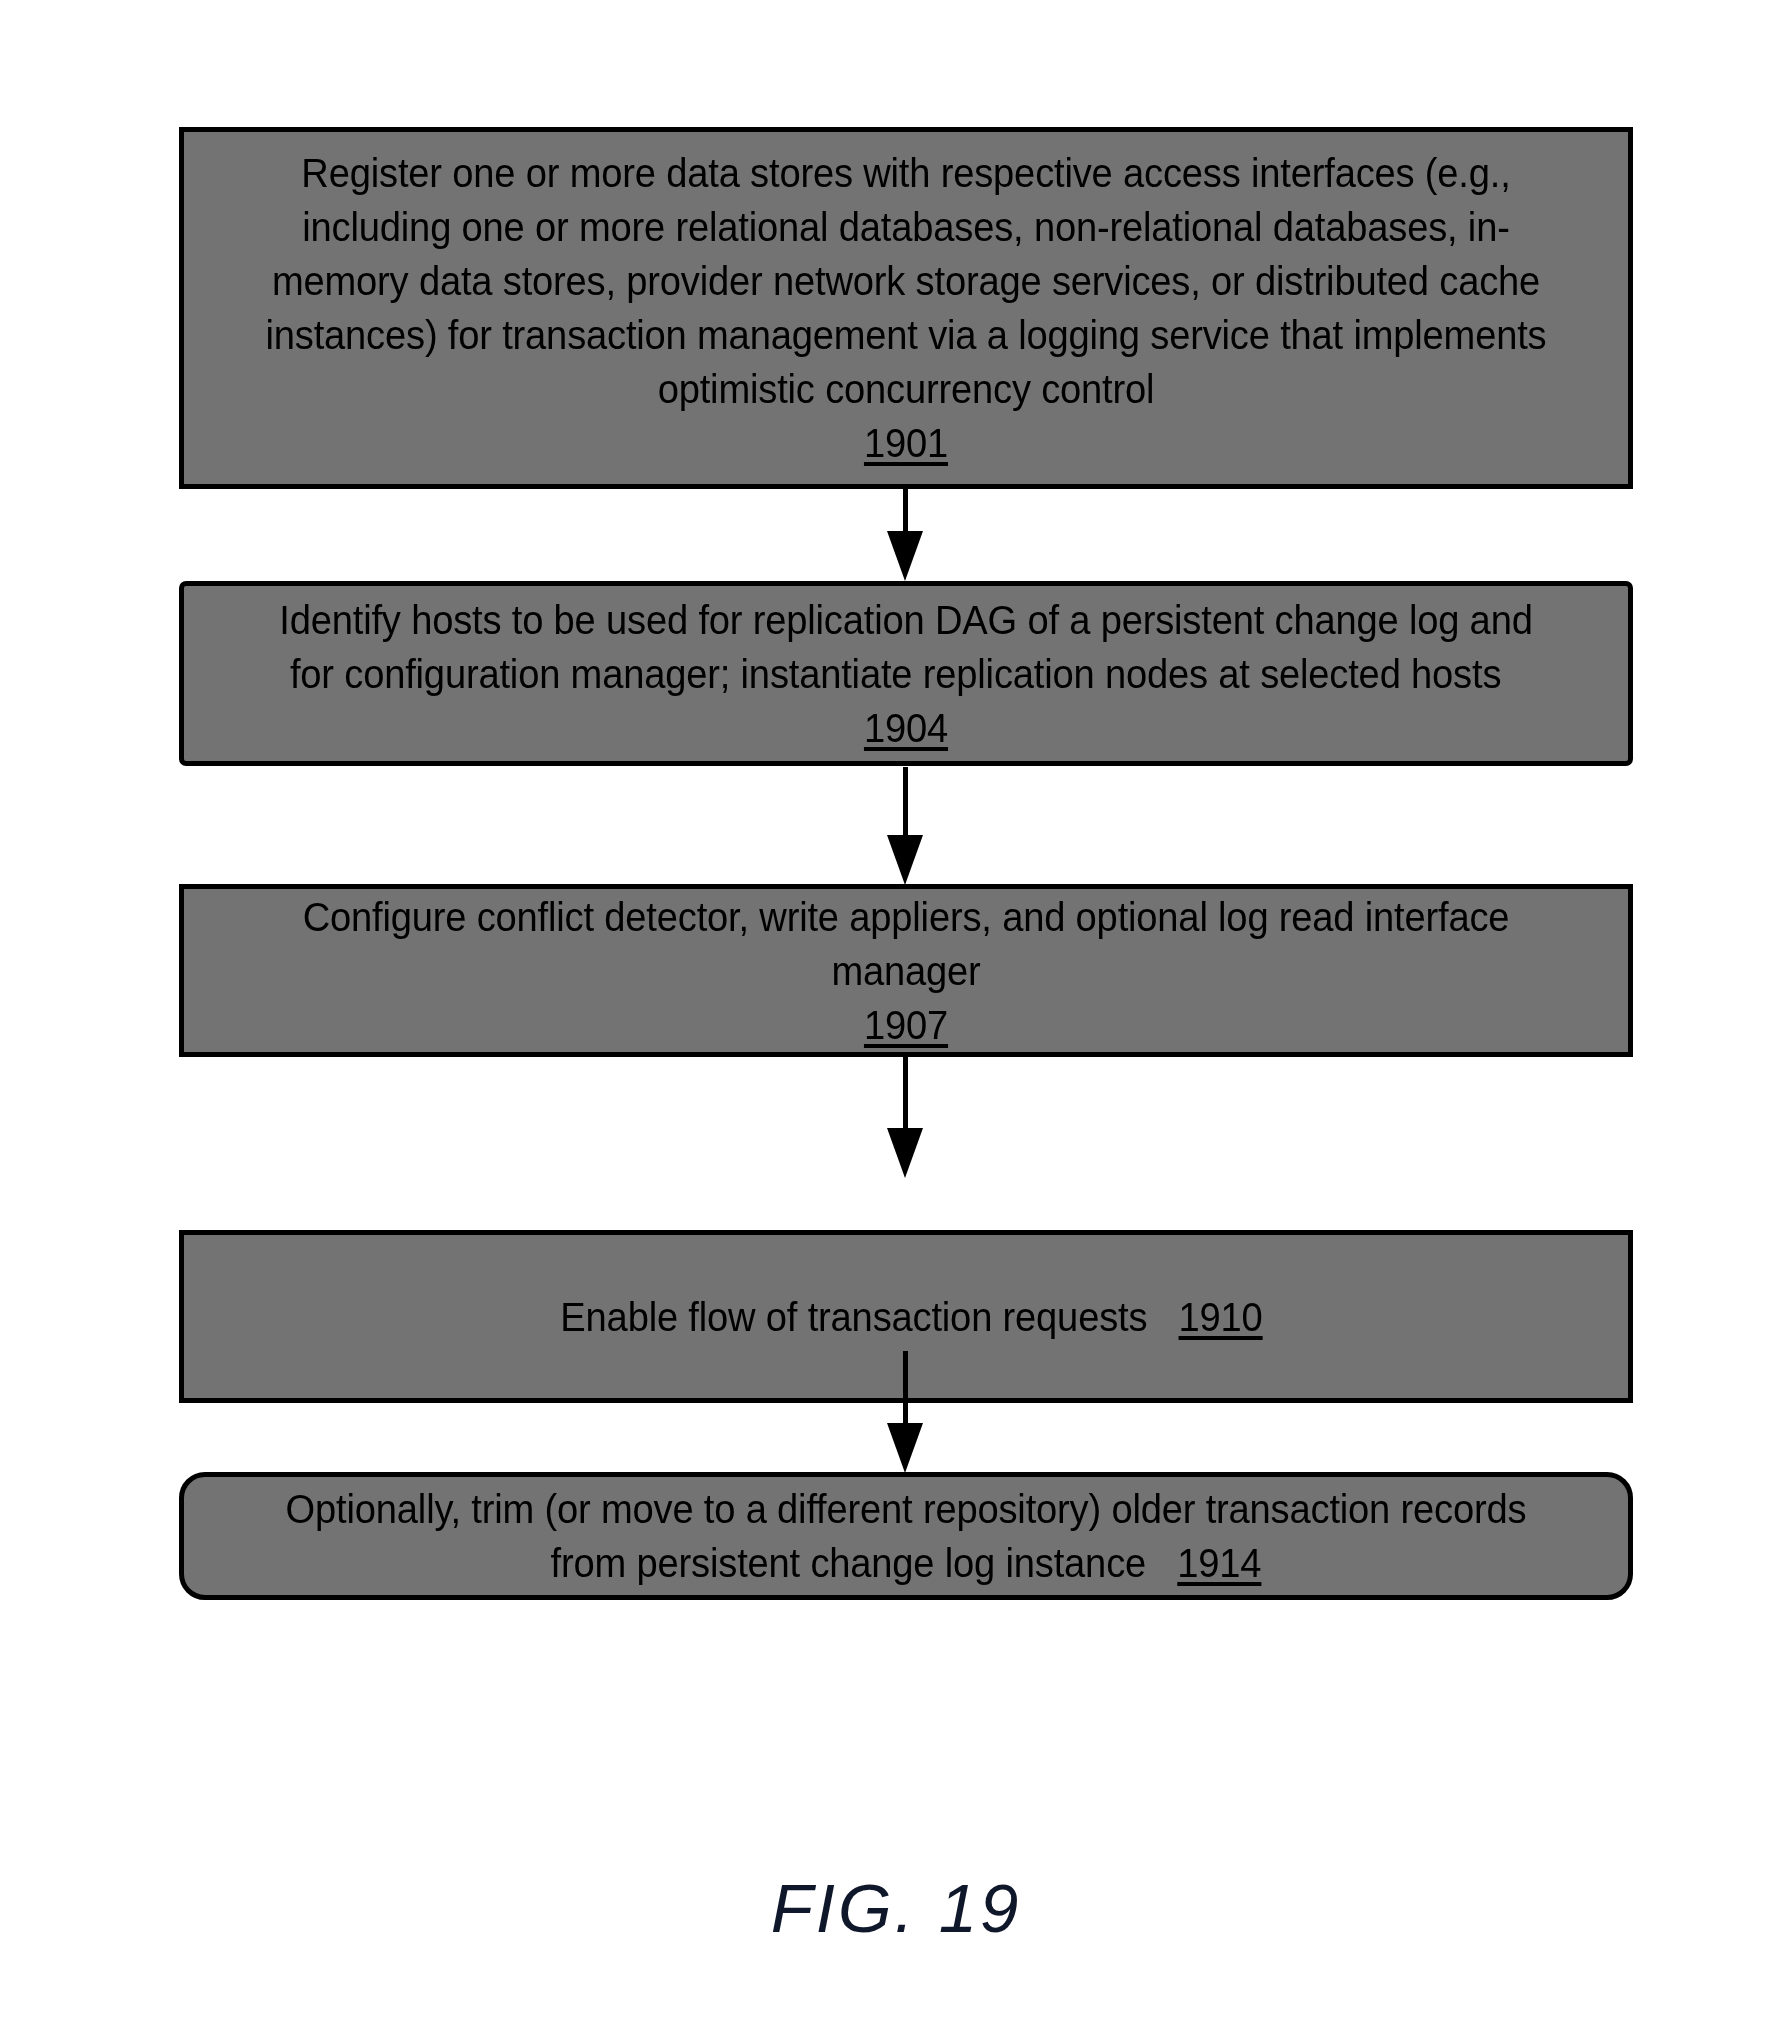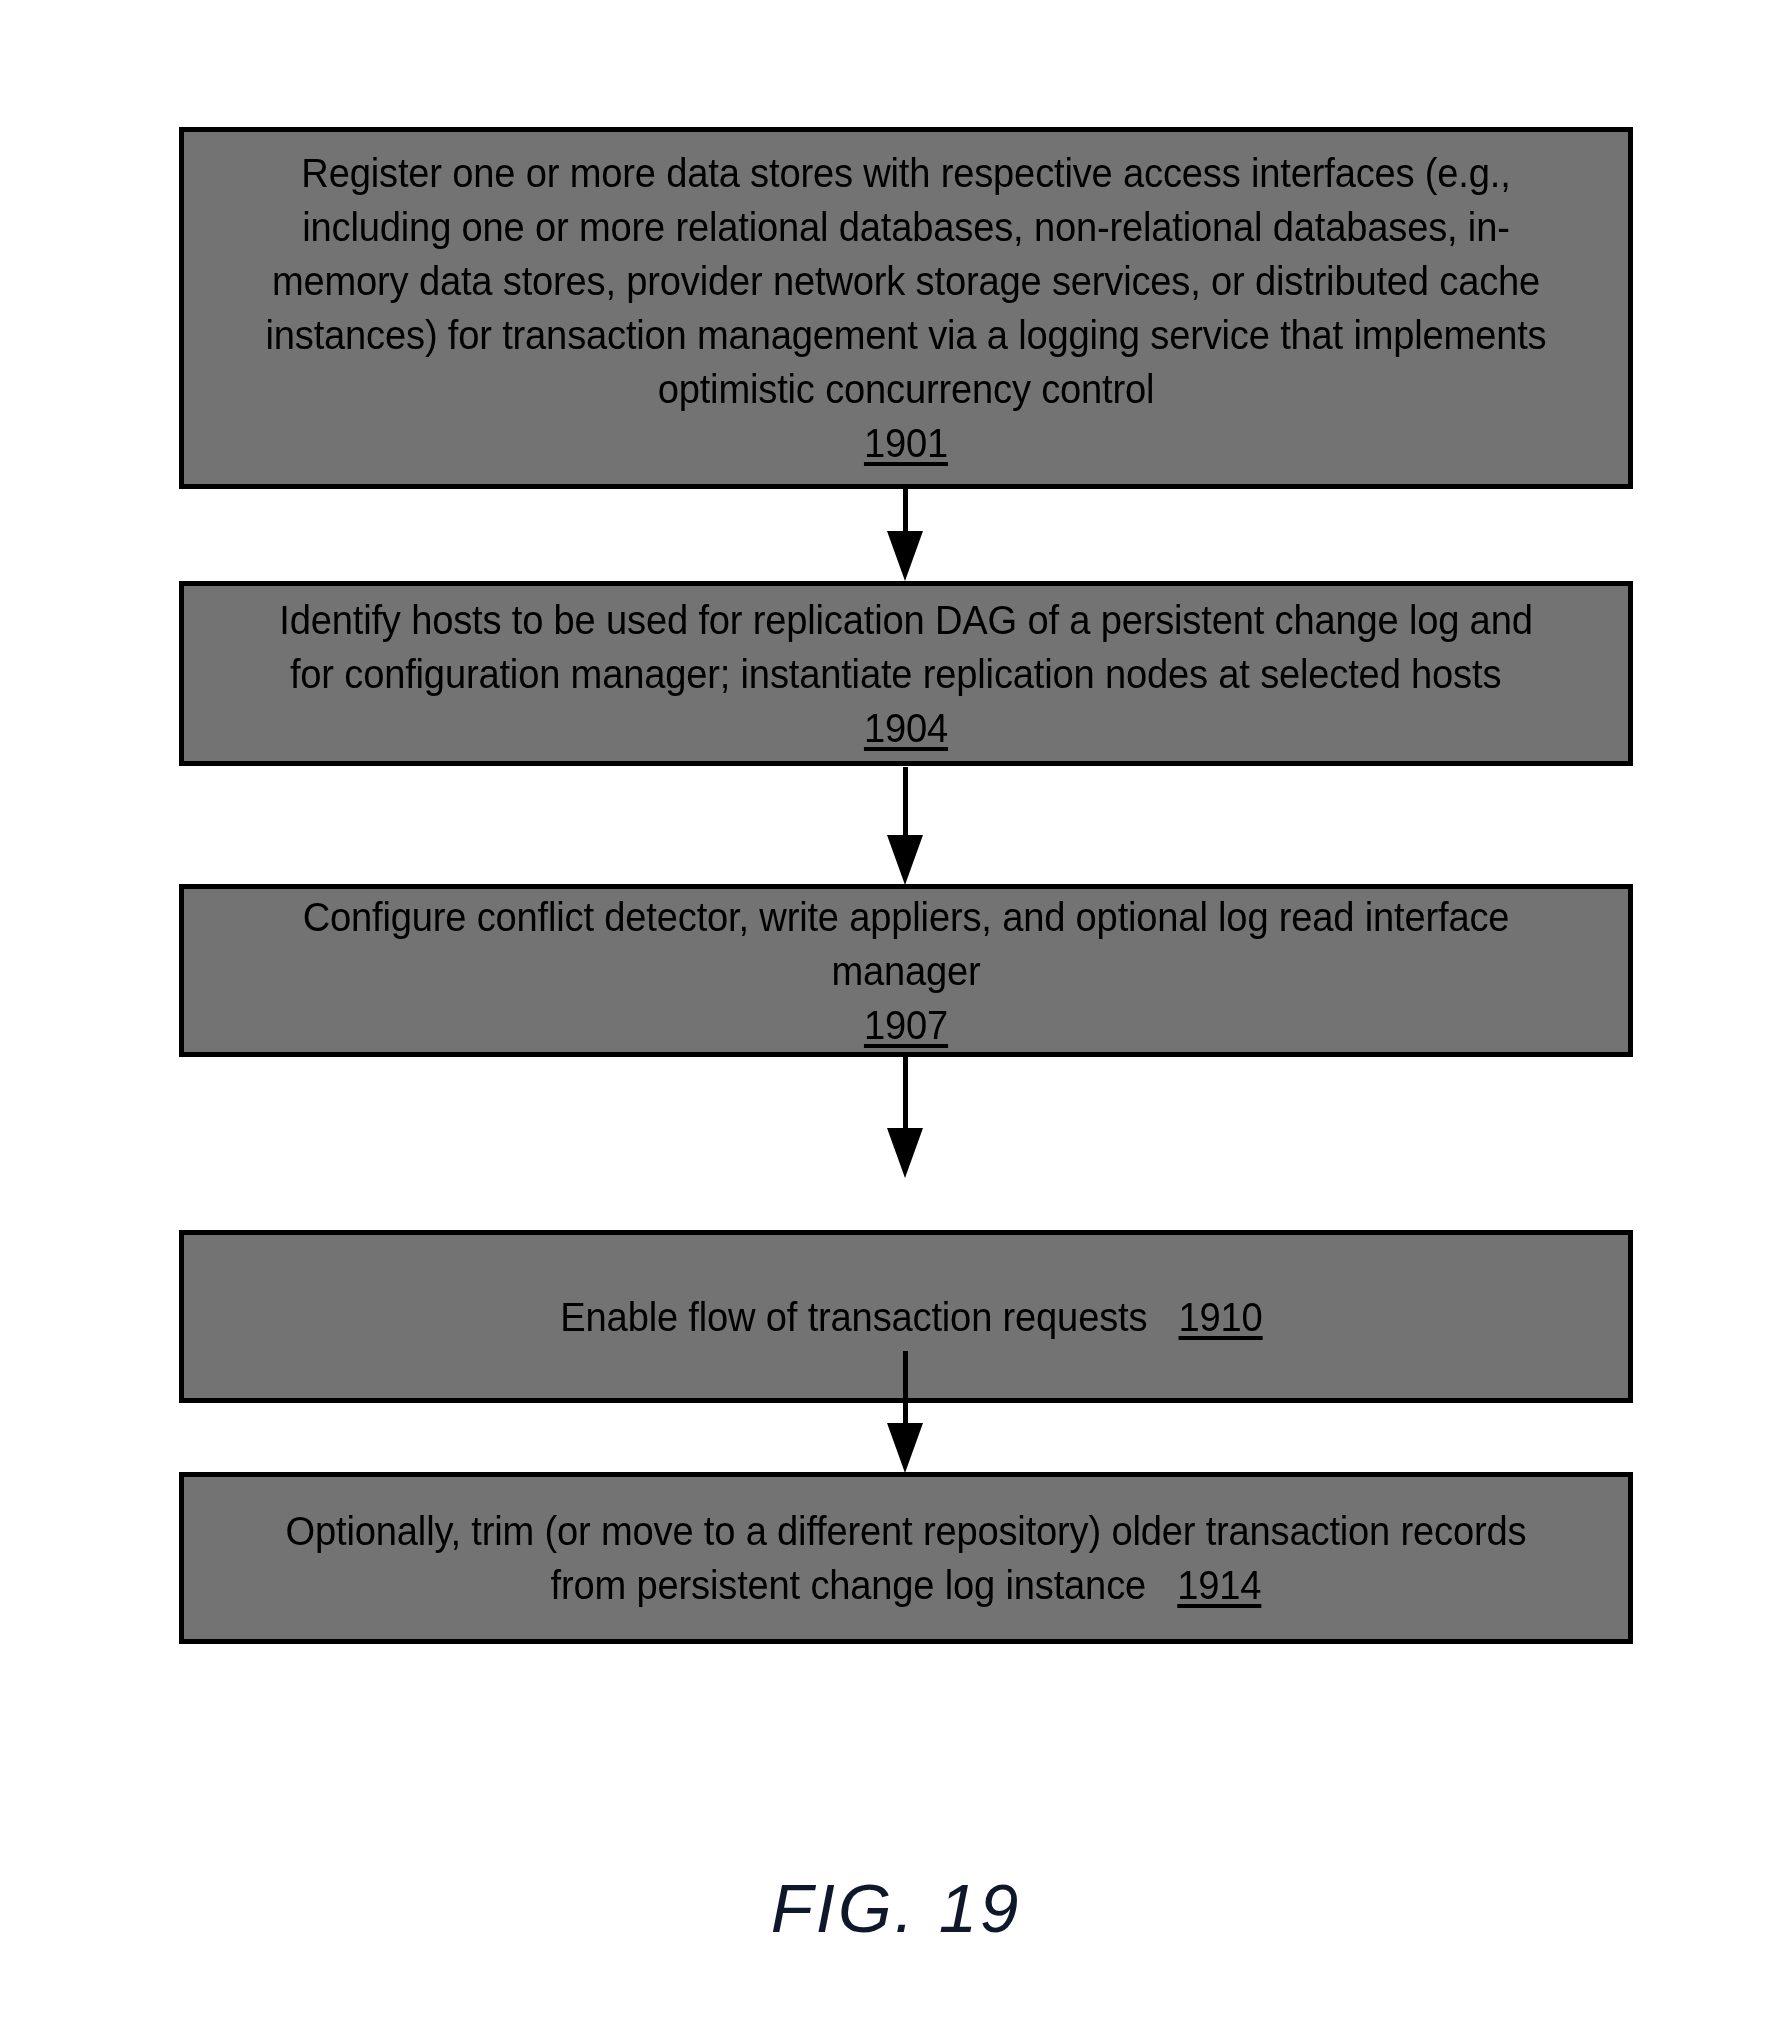--- a/index.html
+++ b/index.html
@@ -44,24 +44,24 @@
   }
 
   .ref {
     text-decoration: underline;
     text-underline-offset: 4.8px;
     text-decoration-thickness: 3.8px;
   }
 
   
   #box-1901 { top: 127px;  height: 362px; }
-  #box-1904 { top: 581px;  height: 185px; }
+  #box-1904 { top: 581px;  height: 185px; border-radius: 7px; }
   #box-1907 { top: 884px;  height: 173px; }
   #box-1910 { top: 1230px; height: 173px; padding-left: 11px; }
-  #box-1914 { top: 1472px; height: 172px; }
+  #box-1914 { top: 1472px; height: 128px; border-radius: 26px; }
 
   
   .connector {
     position: absolute;
     left: 899px;
     width: 12.4px;
   }
   .connector .shaft {
     position: absolute;
     left: 3.8px;

